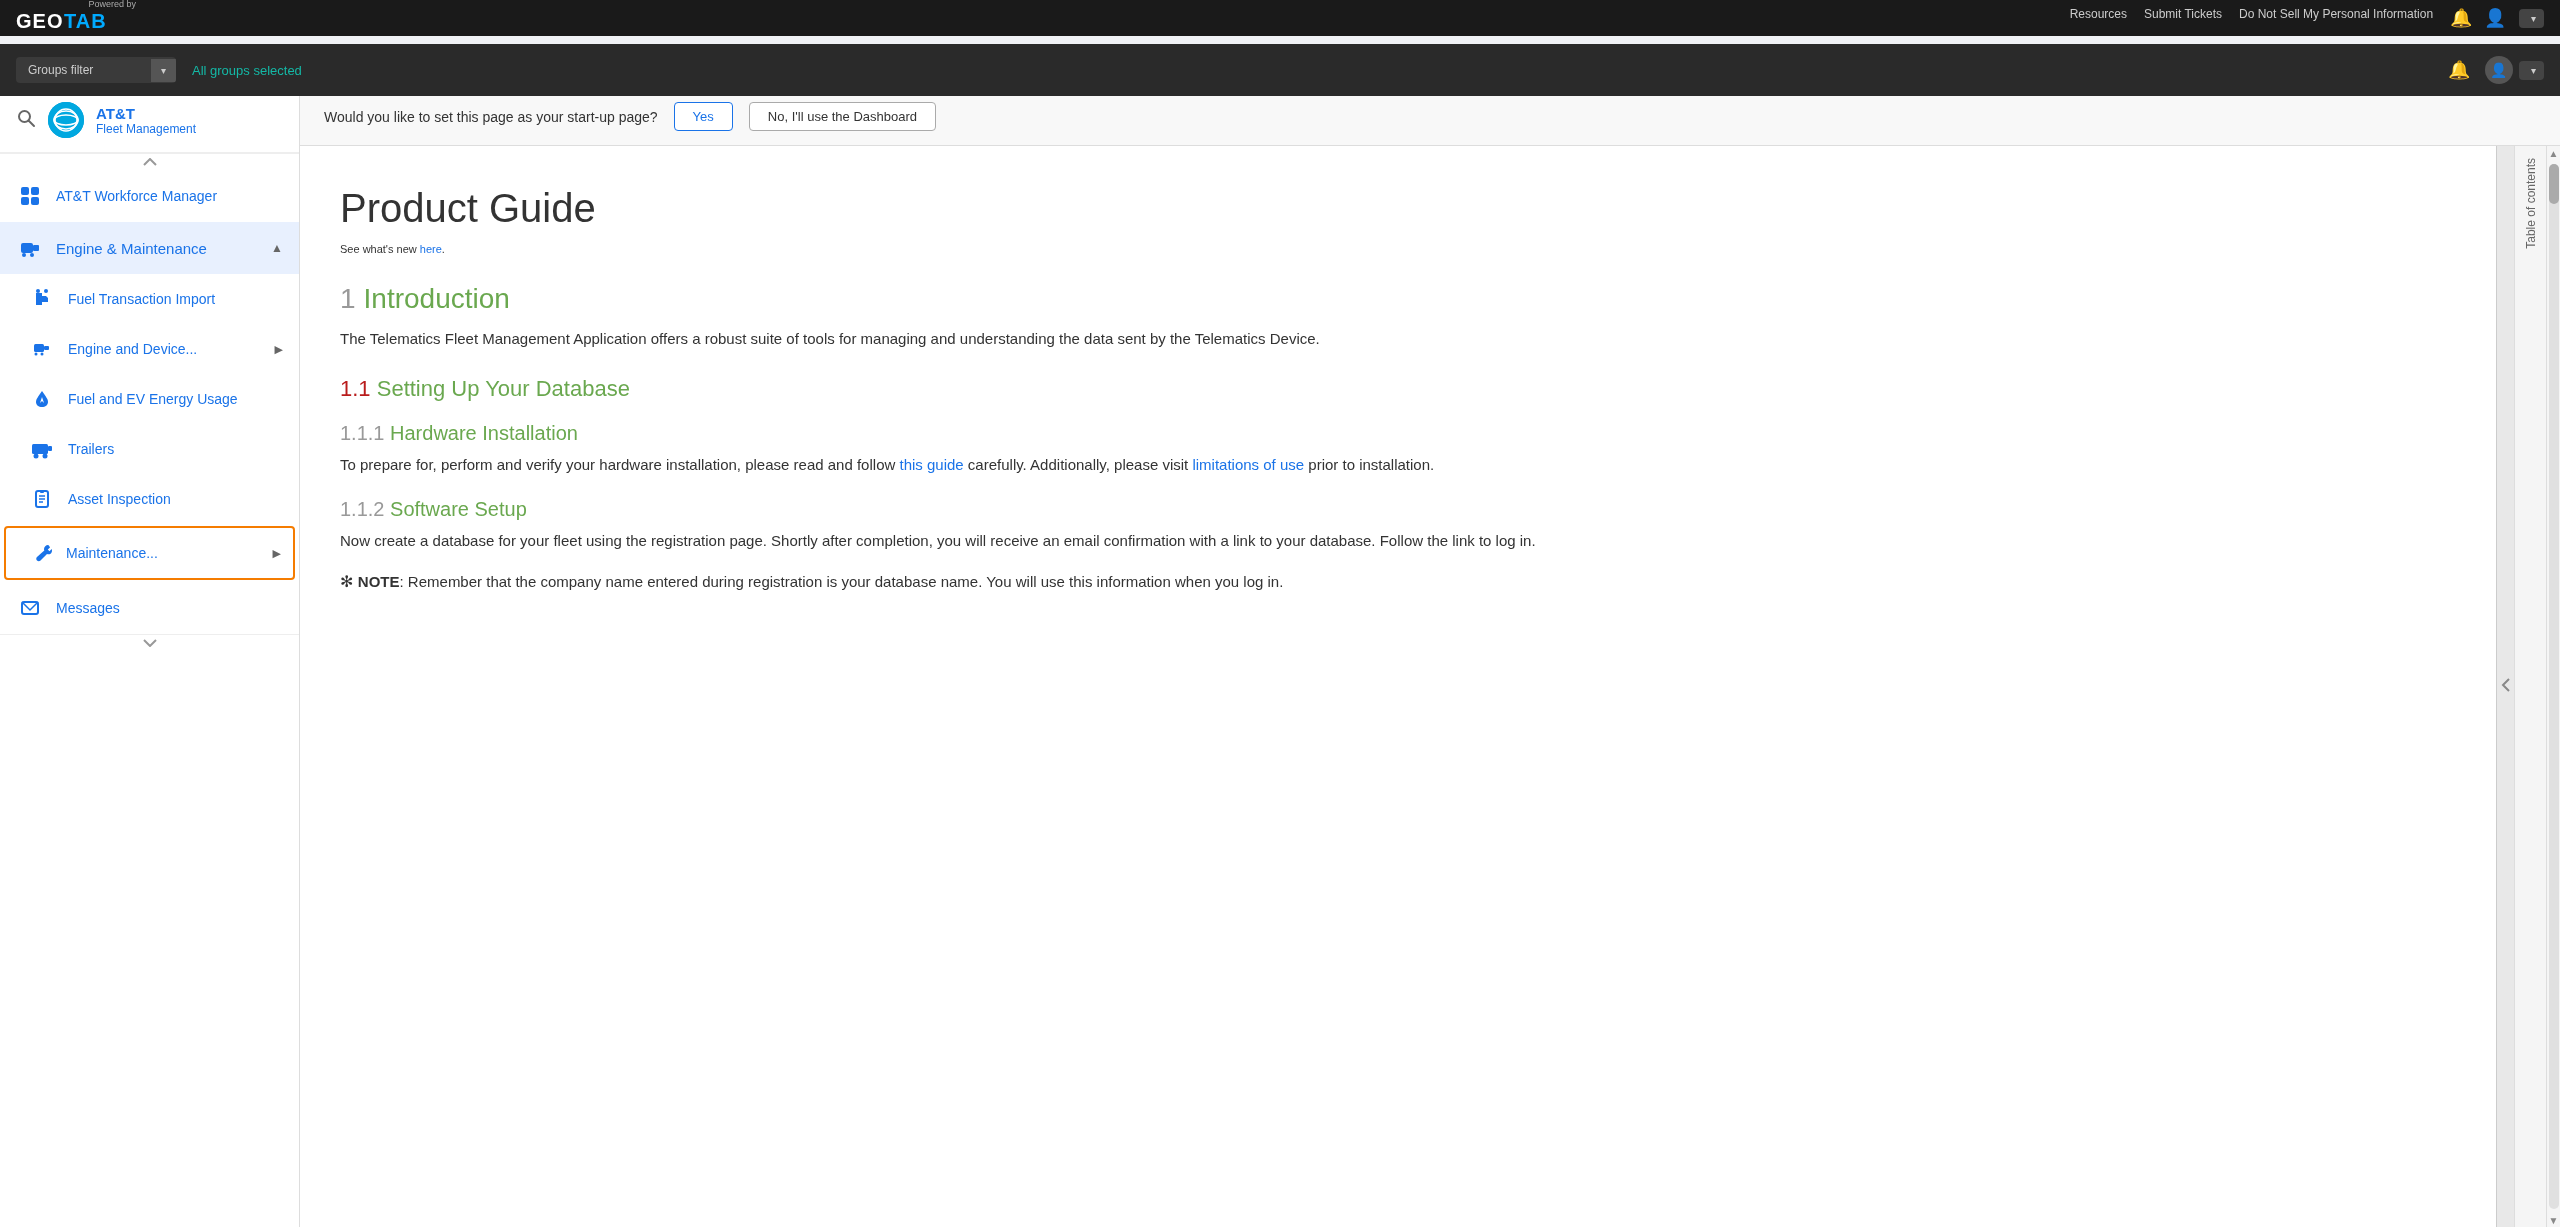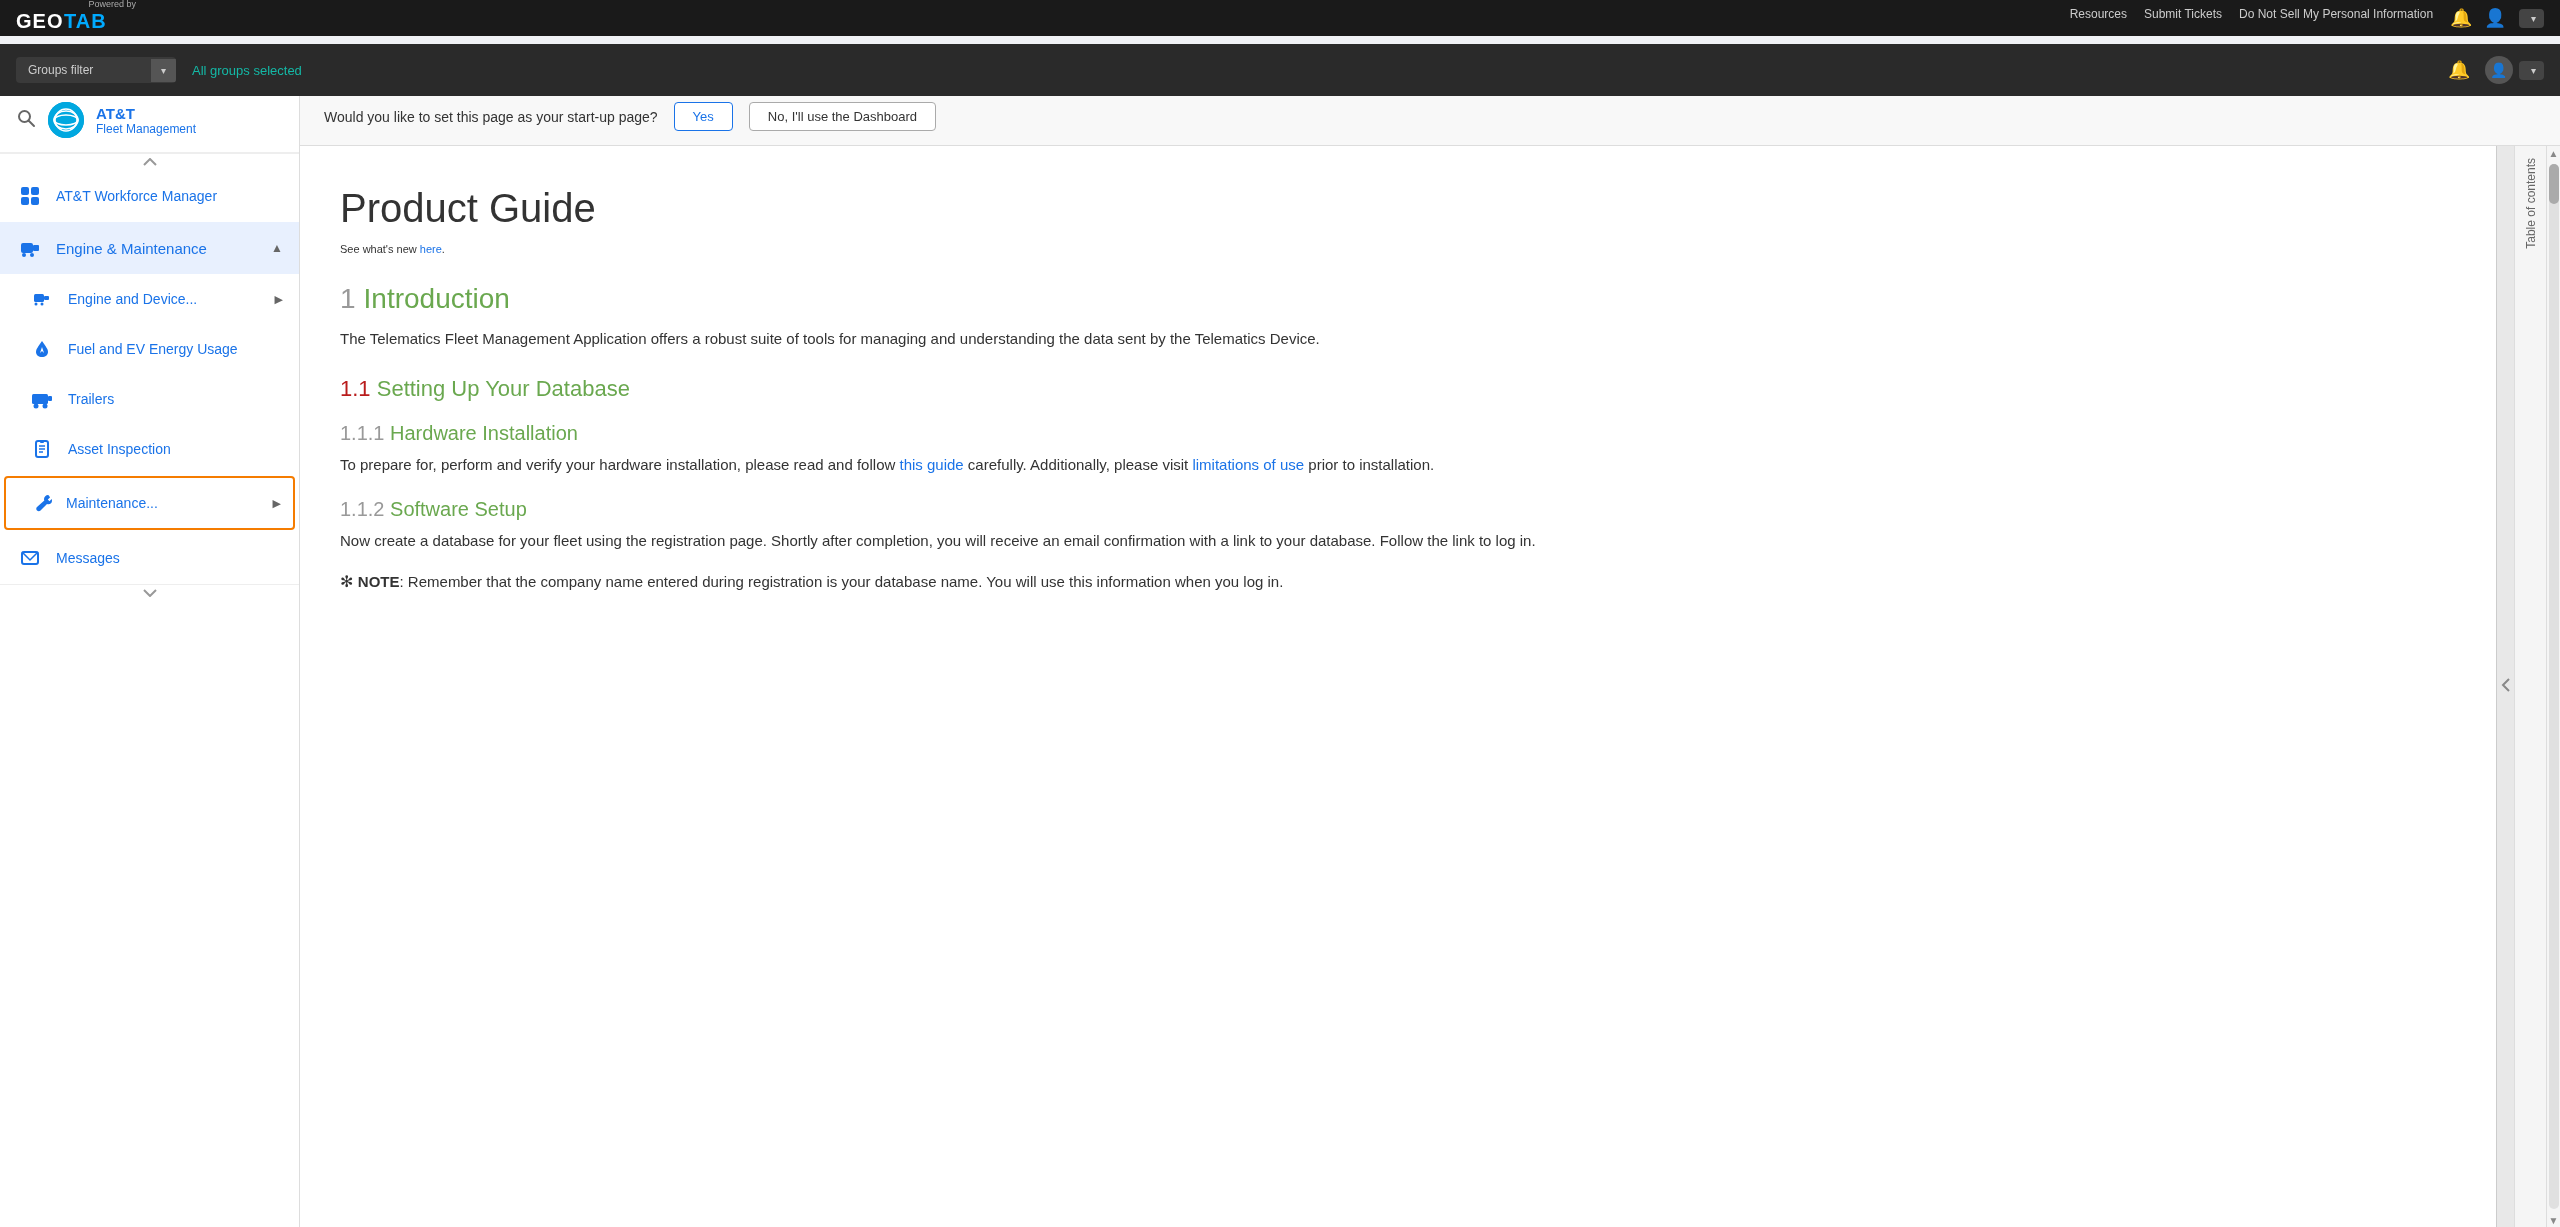--- a/index.html
+++ b/index.html
@@ -538,20 +538,31 @@
             <rect x="2" y="6" width="12" height="10" rx="2" fill="#1a73e8"></rect>
             <rect x="14" y="8" width="6" height="6" rx="1" fill="#1a73e8"></rect>
             <circle cx="5" cy="18" r="2" fill="#1a73e8"></circle>
             <circle cx="13" cy="18" r="2" fill="#1a73e8"></circle>
           </svg>
         </span>
         <span>Engine &amp; Maintenance</span>
         <span class="sidebar-chevron">▲</span>
       </div>
 
+      <div class="sidebar-sub-item">
+        <span class="sidebar-icon">
+          <svg width="20" height="20" viewBox="0 0 20 20" fill="none">
+            <path d="M4 4 L10 4 L10 16 L4 16 Z" fill="#1a73e8"></path>
+            <path d="M10 7 L14 7 L16 9 L16 13 L10 13 Z" fill="#1a73e8"></path>
+            <circle cx="6" cy="2" r="2" fill="#1a73e8"></circle>
+            <circle cx="14" cy="2" r="2" fill="#1a73e8"></circle>
+          </svg>
+        </span>
+        <span>Fuel Transaction Import</span>
+      </div>
 
       <div class="sidebar-sub-item">
         <span class="sidebar-icon">
           <svg width="20" height="20" viewBox="0 0 20 20" fill="none">
             <rect x="2" y="5" width="10" height="8" rx="1.5" fill="#1a73e8"></rect>
             <rect x="12" y="7" width="5" height="4" rx="1" fill="#1a73e8"></rect>
             <circle cx="4" cy="15" r="1.5" fill="#1a73e8"></circle>
             <circle cx="10" cy="15" r="1.5" fill="#1a73e8"></circle>
           </svg>
         </span>

